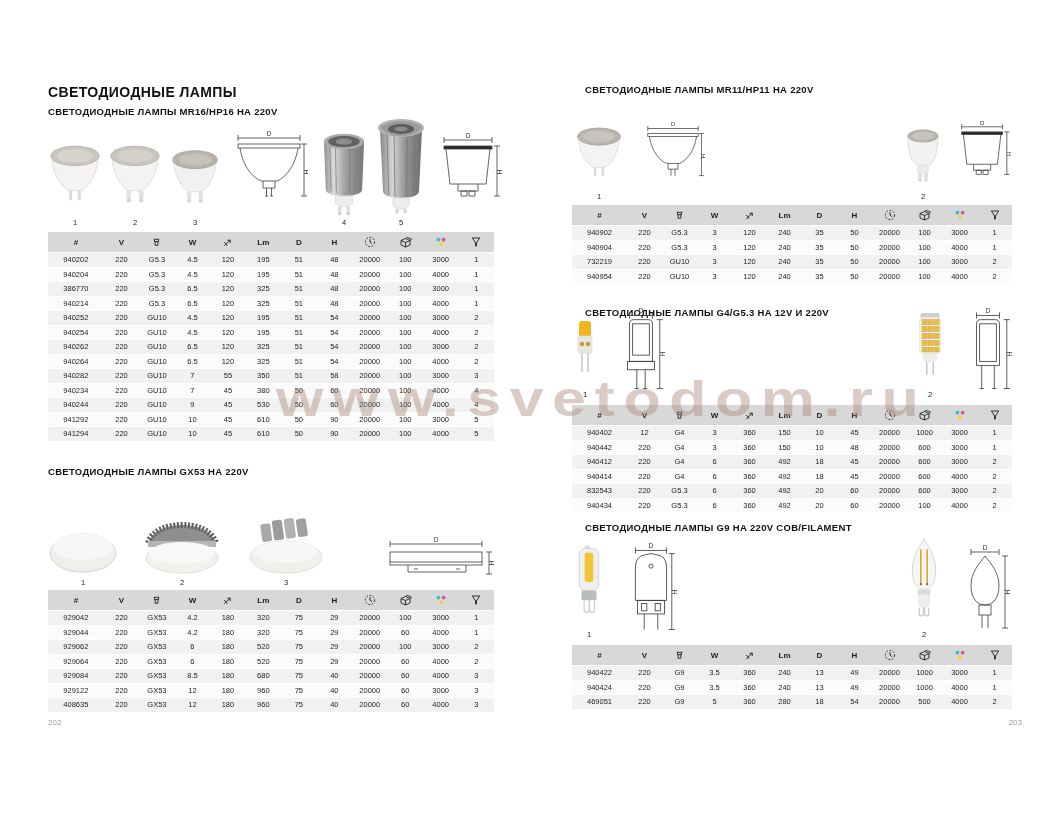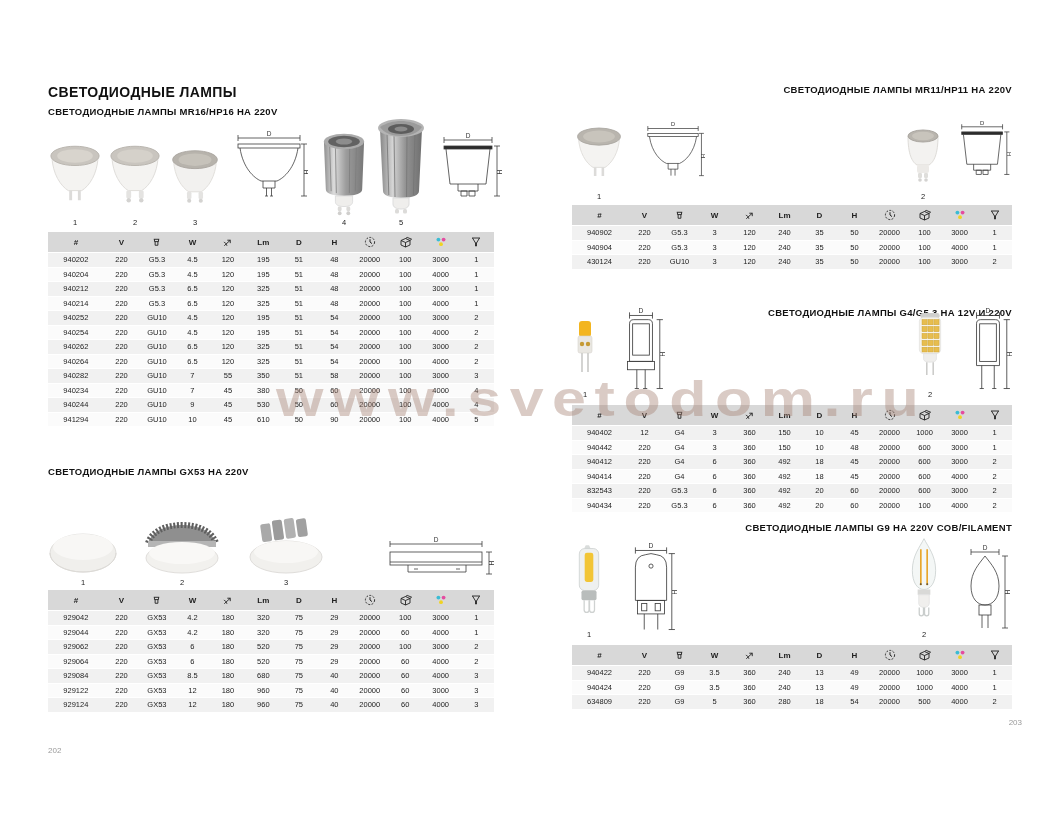--- a/index.html
+++ b/index.html
@@ -4,21 +4,21 @@
 <style>
   html,body{margin:0;padding:0;}
   body{
     width:1056px;height:816px;position:relative;background:#ffffff;
     font-family:"Liberation Sans","DejaVu Sans",sans-serif;color:#1b1b1b;
     overflow:hidden;
   }
   .abs{position:absolute;}
   .main-title{font-size:14px;font-weight:600;letter-spacing:.4px;color:#111;}
   .sec-title{font-size:9.5px;font-weight:600;letter-spacing:.3px;color:#111;}
-  .right-align{text-align:right;}
+  .right-align{text-align:left;}
   
   table.spec{border-collapse:collapse;width:100%;table-layout:fixed;font-size:7.5px;text-align:center;color:#222;}
   table.spec th{background:#d8d8d8;height:20px;font-weight:600;font-size:8px;padding:0;border-bottom:1px solid #fff;}
   table.spec th:first-child, table.spec td:first-child{width:12.5%;}
   table.spec td{height:13.5px;padding:0;border-bottom:1px solid #fff;}
   table.spec tbody tr:nth-child(odd){background:#f1f1f1;}
   table.spec tbody tr:nth-child(even){background:#fbfbfb;}
   th svg{vertical-align:middle;}
   
   .imgrow{display:flex;align-items:flex-end;}
@@ -239,21 +239,21 @@
           <td>120</td>
           <td>195</td>
           <td>51</td>
           <td>48</td>
           <td>20000</td>
           <td>100</td>
           <td>4000</td>
           <td>1</td>
         </tr>
         <tr>
-          <td>940212</td>
+          <td>386770</td>
           <td>220</td>
           <td>G5.3</td>
           <td>6.5</td>
           <td>120</td>
           <td>325</td>
           <td>51</td>
           <td>48</td>
           <td>20000</td>
           <td>100</td>
           <td>3000</td>
@@ -363,20 +363,34 @@
           <td>GU10</td>
           <td>9</td>
           <td>45</td>
           <td>530</td>
           <td>50</td>
           <td>60</td>
           <td>20000</td>
           <td>100</td>
           <td>4000</td>
           <td>4</td>
+        </tr>
+        <tr>
+          <td>941292</td>
+          <td>220</td>
+          <td>GU10</td>
+          <td>10</td>
+          <td>45</td>
+          <td>610</td>
+          <td>50</td>
+          <td>90</td>
+          <td>20000</td>
+          <td>100</td>
+          <td>3000</td>
+          <td>5</td>
         </tr>
         <tr>
           <td>941294</td>
           <td>220</td>
           <td>GU10</td>
           <td>10</td>
           <td>45</td>
           <td>610</td>
           <td>50</td>
           <td>90</td>
@@ -568,38 +582,38 @@
           <td>180</td>
           <td>960</td>
           <td>75</td>
           <td>40</td>
           <td>20000</td>
           <td>60</td>
           <td>3000</td>
           <td>3</td>
         </tr>
         <tr>
-          <td>929124</td>
+          <td>408635</td>
           <td>220</td>
           <td>GX53</td>
           <td>12</td>
           <td>180</td>
           <td>960</td>
           <td>75</td>
           <td>40</td>
           <td>20000</td>
           <td>60</td>
           <td>4000</td>
           <td>3</td>
         </tr>
       </tbody>
   </table>
 </div>
 
-<div class="abs pagenum" style="left:48px;top:718px;margin-top:28px;">202</div>
+<div class="abs pagenum" style="left:48px;top:718px;">202</div>
 
 <div class="abs sec-title right-align" style="left:585px;top:84px;width:427px;">СВЕТОДИОДНЫЕ ЛАМПЫ MR11/HP11 НА 220V</div>
 
 <div class="abs imgrow" style="left:575px;top:112px;width:437px;height:88px;">
   <div class="fig">
     <svg width="48" height="66" viewBox="0 0 56 76">
       <path d="M4 14 C5 32 13 44 21 49 L35 49 C43 44 51 32 52 14 Z" fill="#f4f3f1" stroke="#dedcd8"></path>
       <ellipse cx="28" cy="13" rx="25" ry="10" fill="#b9b5ae" stroke="#aaa6a0"></ellipse>
       <ellipse cx="28" cy="13" rx="18.5" ry="7" fill="#c8c4bc"></ellipse>
       <rect x="22" y="49" width="3" height="10" fill="#dcdbd9"></rect>
@@ -727,31 +741,45 @@
           <td>120</td>
           <td>240</td>
           <td>35</td>
           <td>50</td>
           <td>20000</td>
           <td>100</td>
           <td>4000</td>
           <td>1</td>
         </tr>
         <tr>
-          <td>430124</td>
+          <td>732219</td>
           <td>220</td>
           <td>GU10</td>
           <td>3</td>
           <td>120</td>
           <td>240</td>
           <td>35</td>
           <td>50</td>
           <td>20000</td>
           <td>100</td>
           <td>3000</td>
+          <td>2</td>
+        </tr>
+        <tr>
+          <td>940954</td>
+          <td>220</td>
+          <td>GU10</td>
+          <td>3</td>
+          <td>120</td>
+          <td>240</td>
+          <td>35</td>
+          <td>50</td>
+          <td>20000</td>
+          <td>100</td>
+          <td>4000</td>
           <td>2</td>
         </tr>
       </tbody>
   </table>
 </div>
 
 <div class="abs sec-title right-align" style="left:585px;top:287px;width:427px;margin-top:20px;">СВЕТОДИОДНЫЕ ЛАМПЫ G4/G5.3 НА 12V И 220V</div>
 <div class="abs imgrow" style="left:575px;top:302px;width:437px;height:96px;">
   <div class="fig">
     <svg width="20" height="84" viewBox="0 0 20 56">
@@ -1102,21 +1130,21 @@
           <td>360</td>
           <td>240</td>
           <td>13</td>
           <td>49</td>
           <td>20000</td>
           <td>1000</td>
           <td>4000</td>
           <td>1</td>
         </tr>
         <tr>
-          <td>634809</td>
+          <td>469051</td>
           <td>220</td>
           <td>G9</td>
           <td>5</td>
           <td>360</td>
           <td>280</td>
           <td>18</td>
           <td>54</td>
           <td>20000</td>
           <td>500</td>
           <td>4000</td>

